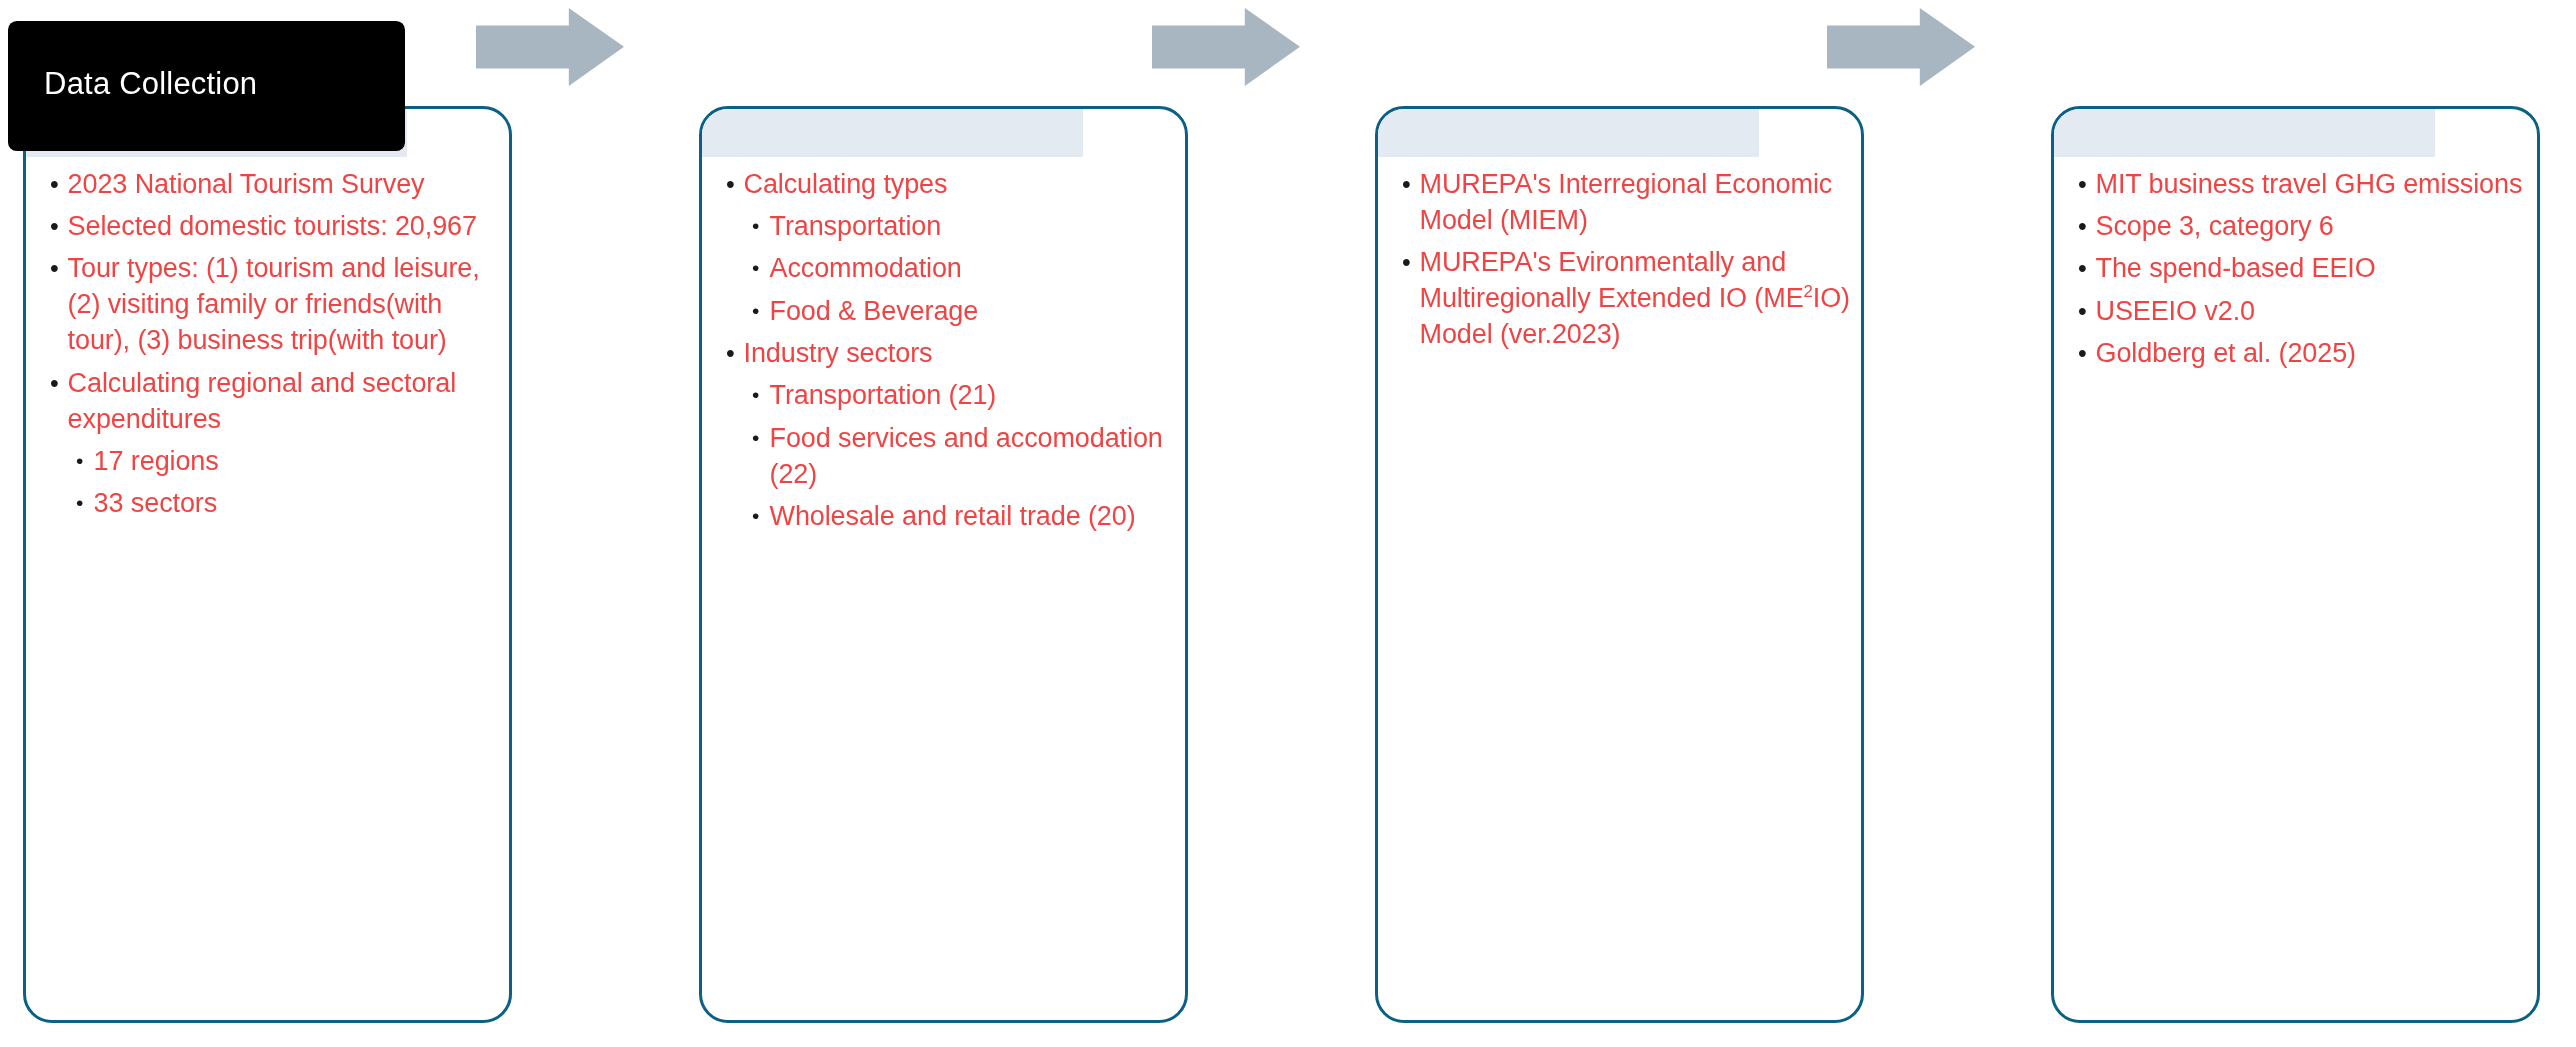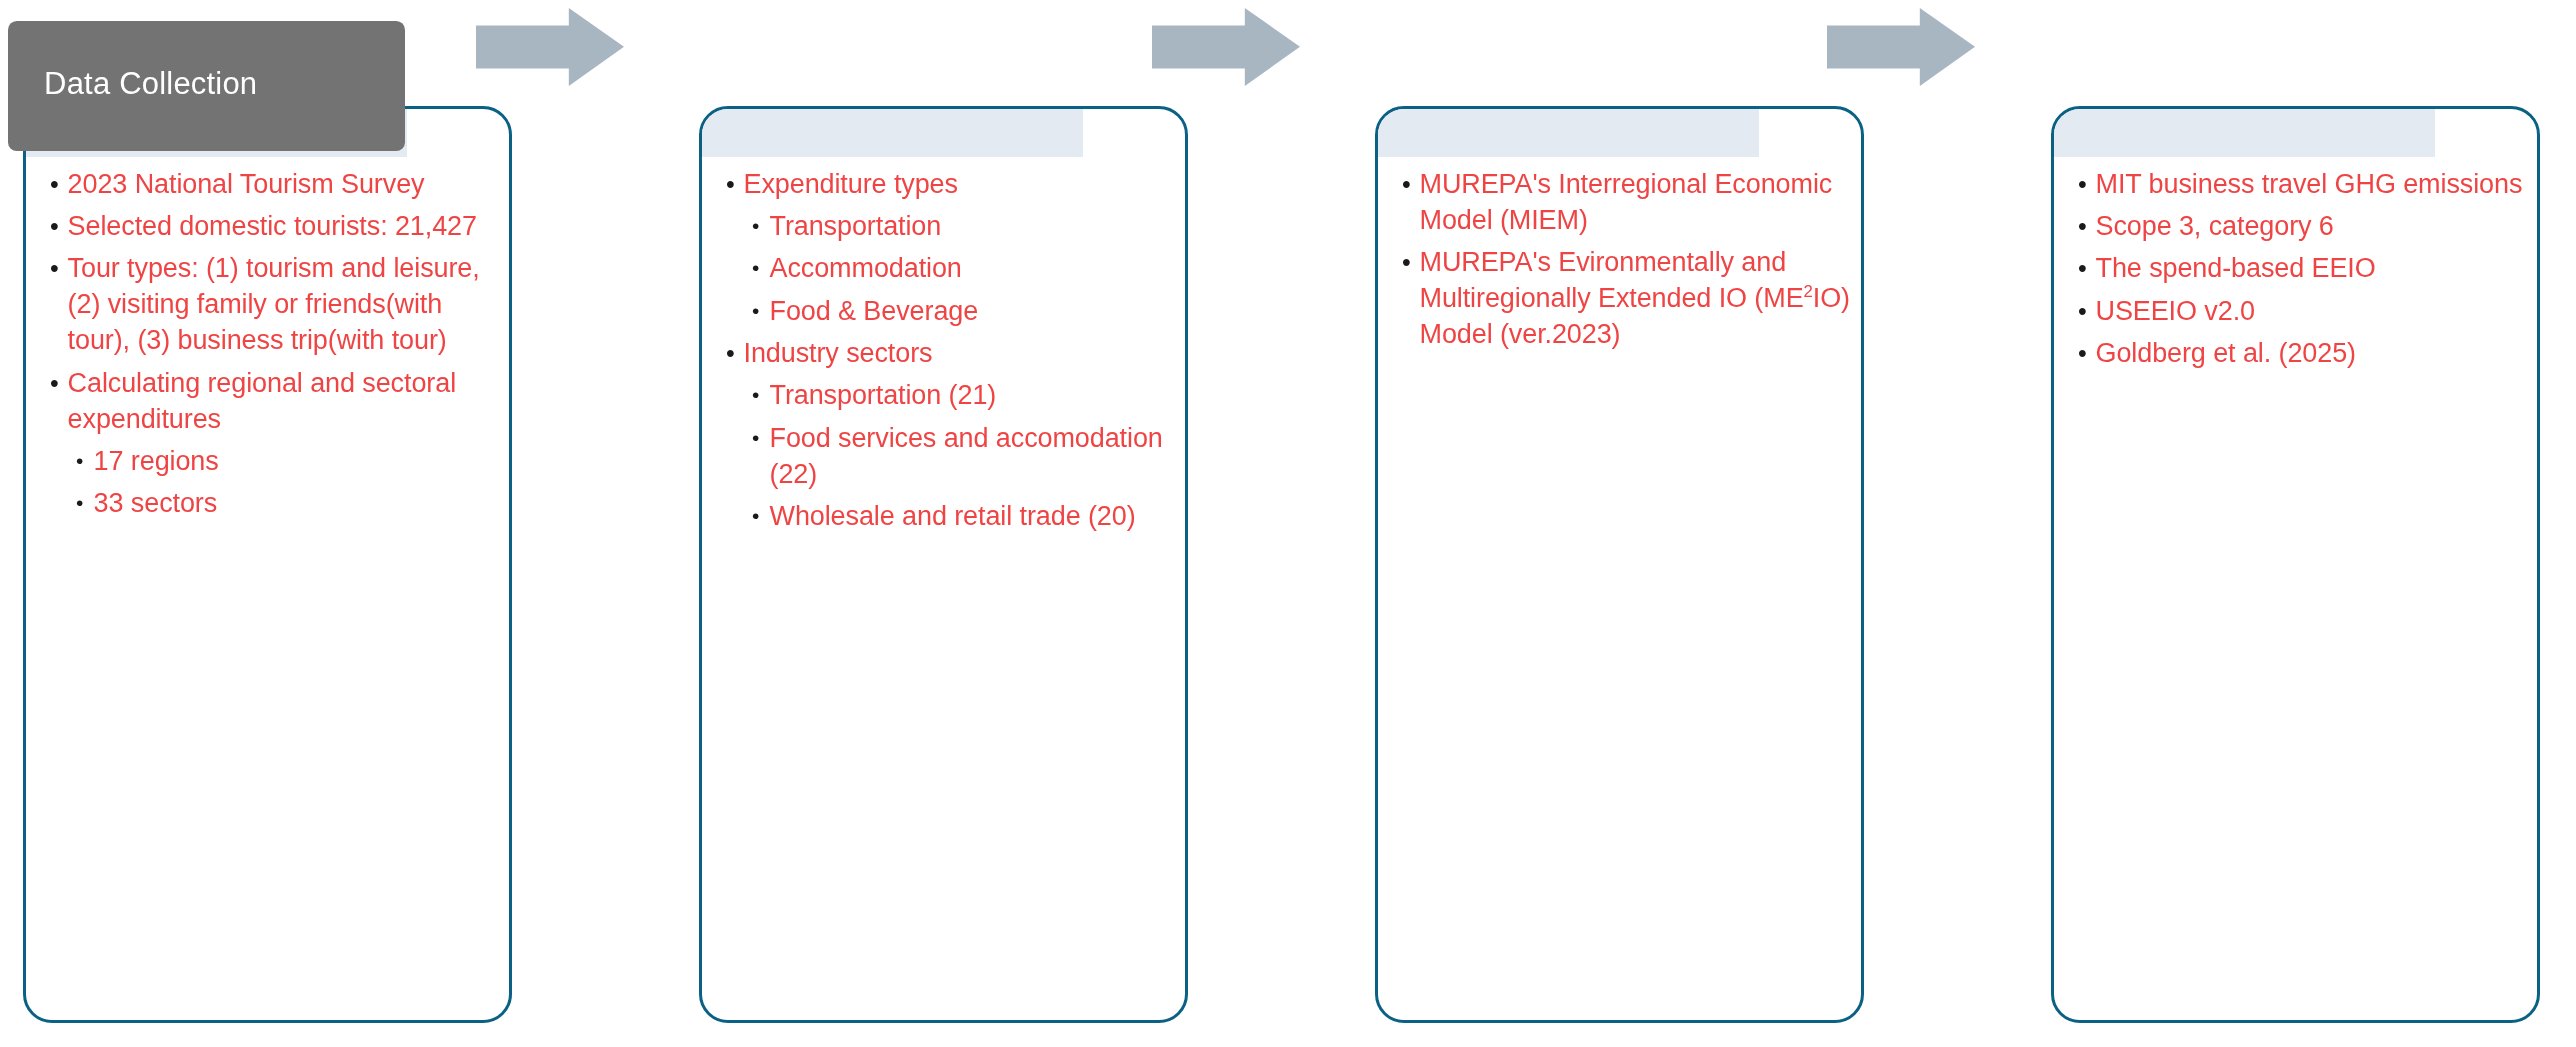--- a/index.html
+++ b/index.html
@@ -57,21 +57,21 @@
     height: 48px;
     background: #e3eaf2;
   }
 
   .card-header {
     position: absolute;
     left: 0px;
     top: 20.7px;
     width: 397px;
     height: 130px;
-    background: #737373;
+    background: #000000;
     border-radius: 8.8px;
     display: flex;
     align-items: center;
     z-index: 5;
   }
   .card-header-title {
     color: #ffffff;
     font-size: 31px;
     font-weight: 400;
     letter-spacing: 0.2px;
@@ -144,21 +144,21 @@
   <div class="column" style="left:8.1px;">
     <div class="card-body">
       <div class="card-band"></div>
       <div class="bullets">
           <div class="bullet-row">
             <span class="bullet-dot">•</span>
             <span class="bullet-text">2023 National Tourism Survey</span>
           </div>
           <div class="bullet-row">
             <span class="bullet-dot">•</span>
-            <span class="bullet-text">Selected domestic tourists: 21,427</span>
+            <span class="bullet-text">Selected domestic tourists: 20,967</span>
           </div>
           <div class="bullet-row">
             <span class="bullet-dot">•</span>
             <span class="bullet-text">Tour types: (1) tourism and leisure, (2) visiting family or friends(with tour), (3) business trip(with tour)</span>
           </div>
           <div class="bullet-row">
             <span class="bullet-dot">•</span>
             <span class="bullet-text">Calculating regional and sectoral expenditures</span>
           </div>
           <div class="bullet-row lvl2">
@@ -175,21 +175,21 @@
       <div class="card-header-title">Data Collection</div>
     </div>
   </div>
 
   <div class="column" style="left:684px;">
     <div class="card-body">
       <div class="card-band"></div>
       <div class="bullets">
           <div class="bullet-row">
             <span class="bullet-dot">•</span>
-            <span class="bullet-text">Expenditure types</span>
+            <span class="bullet-text">Calculating types</span>
           </div>
           <div class="bullet-row lvl2">
             <span class="bullet-dot">•</span>
             <span class="bullet-text">Transportation</span>
           </div>
           <div class="bullet-row lvl2">
             <span class="bullet-dot">•</span>
             <span class="bullet-text">Accommodation</span>
           </div>
           <div class="bullet-row lvl2">

